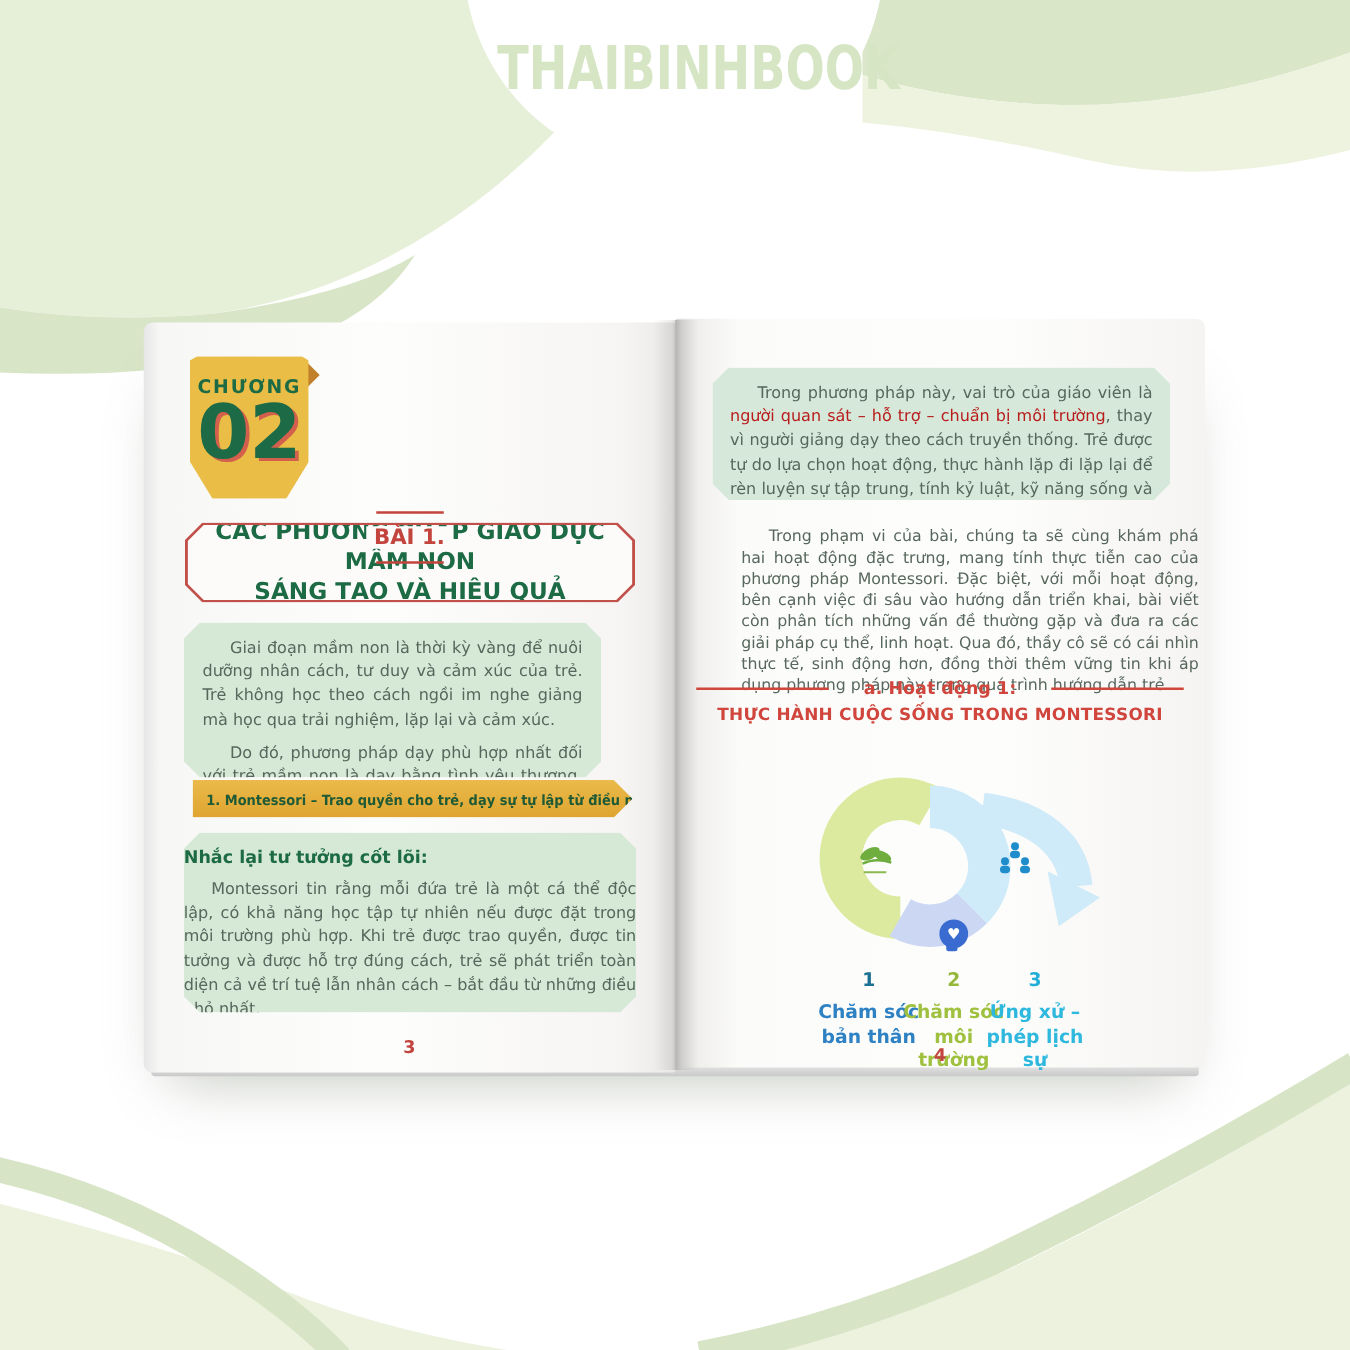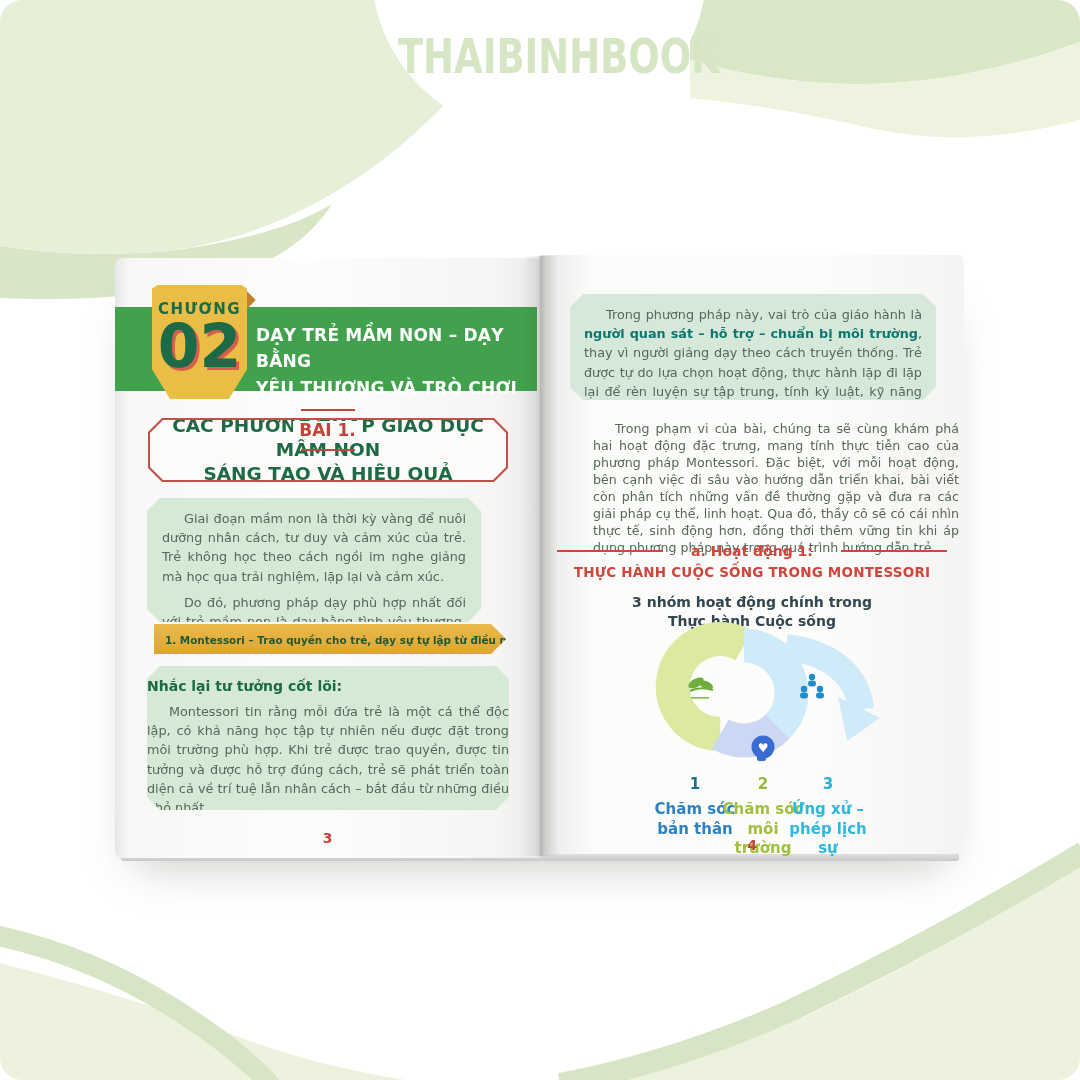--- a/index.html
+++ b/index.html
@@ -1,17 +1,17 @@
 <!DOCTYPE html>
 <html><head>
 <meta charset="utf-8">
 <style>
   html,body{margin:0;padding:0;background:#fff;}
   #stage{position:relative;width:1080px;height:1080px;overflow:hidden;
-         font-family:"DejaVu Sans","Liberation Sans",sans-serif;background:#fff;border-radius:22px;}
+         font-family:"DejaVu Sans","Liberation Sans",sans-serif;background:#fff;}
   #stage *{box-sizing:border-box;}
   .abs{position:absolute;}
 
   
   #bg{position:absolute;left:0;top:0;width:1080px;height:1080px;z-index:0;}
 
   
   .logo-circle{left:371px;top:-200px;width:336px;height:336px;border-radius:50%;
                background:#ffffff;z-index:2;}
   .logo-text{position:absolute;top:230px;left:0;width:100%;text-align:center;
@@ -63,21 +63,21 @@
   .ribbon span{display:inline-block;font-size:11.3px;font-weight:800;color:#1e5a36;white-space:nowrap;
                transform:scaleX(.92);transform-origin:left center;}
   .core-box{position:absolute;left:32px;top:408px;width:362px;height:144px;padding:12px 0;}
   .core-heading{font-size:14px;font-weight:800;color:#1c6b45;margin:0 0 8px 0;}
   .pagenum{position:absolute;left:0;width:100%;text-align:center;font-size:14px;font-weight:700;color:#c2443d;}
   .pagenum.left{top:572px;}
   .pagenum.right{top:582px;}
 
   
   .rbox1{position:absolute;left:30px;top:39px;width:366px;height:106px;padding:11px 14px;background:#d5e8d9;}
-  .bold-frag{font-weight:700;color:#0f766e;}
+  .bold-frag{font-weight:400;color:#b91c1c;}
   .rpara2{position:absolute;left:30px;top:152px;width:366px;font-size:12.6px;line-height:1.36;
           color:#57675d;text-align:justify;text-indent:22px;margin-left:23px;}
   .activity-row{position:absolute;left:0;top:288px;width:100%;display:flex;align-items:center;
                 justify-content:center;gap:28px;}
   .red-line{width:106px;height:2px;background:#d0453c;}
   .activity-label{font-size:14px;font-weight:800;color:#d0453c;}
   .activity-title{position:absolute;left:0;top:309px;width:100%;text-align:center;
                   font-size:13.5px;font-weight:800;color:#d0453c;letter-spacing:.2px;}
   .diagram-title{position:absolute;left:0;top:338px;width:100%;text-align:center;
                  font-size:14px;font-weight:700;color:#33454e;line-height:1.35;}
@@ -107,26 +107,20 @@
 
   <div class="abs logo-circle">
     <div class="logo-text">THAIBINHBOOK</div>
   </div>
 
   <div class="abs book-shadow"></div>
   <div class="abs book-edge"></div>
 
   <div class="abs page left-page">
 
-    <div class="banner">
-      <div class="banner-text">
-        <div>DẠY TRẺ MẦM NON – DẠY BẰNG</div>
-        <div>YÊU THƯƠNG VÀ TRÒ CHƠI</div>
-      </div>
-    </div>
     <div class="badge-fold"></div>
     <div class="badge">
       <div class="badge-label">CHƯƠNG</div>
       <div class="badge-number">02</div>
     </div>
 
     <div class="lesson-label-row">
       <span class="dash"></span>
       <span class="lesson-label">BÀI 1.</span>
       <span class="dash"></span>
@@ -151,36 +145,32 @@
       <div class="core-heading">Nhắc lại tư tưởng cốt lõi:</div>
       <p class="body-p">Montessori tin rằng mỗi đứa trẻ là một cá thể độc lập, có khả năng học tập tự nhiên nếu được đặt trong môi trường phù hợp. Khi trẻ được trao quyền, được tin tưởng và được hỗ trợ đúng cách, trẻ sẽ phát triển toàn diện cả về trí tuệ lẫn nhân cách – bắt đầu từ những điều nhỏ nhất.</p>
     </div>
 
     <div class="pagenum left">3</div>
   </div>
 
   <div class="abs page right-page">
 
     <div class="rbox1 oct">
-      <p class="body-p"><span>Trong phương pháp này, vai trò của giáo hành là </span><span class="bold-frag">người quan sát – hỗ trợ – chuẩn bị môi trường</span><span>, thay vì người giảng dạy theo cách truyền thống. Trẻ được tự do lựa chọn hoạt động, thực hành lặp đi lặp lại để rèn luyện sự tập trung, tính kỷ luật, kỹ năng sống và tinh thần trách nhiệm.</span></p>
+      <p class="body-p"><span>Trong phương pháp này, vai trò của giáo viên là </span><span class="bold-frag">người quan sát – hỗ trợ – chuẩn bị môi trường</span><span>, thay vì người giảng dạy theo cách truyền thống. Trẻ được tự do lựa chọn hoạt động, thực hành lặp đi lặp lại để rèn luyện sự tập trung, tính kỷ luật, kỹ năng sống và tinh thần trách nhiệm.</span></p>
     </div>
 
     <p class="rpara2">Trong phạm vi của bài, chúng ta sẽ cùng khám phá hai hoạt động đặc trưng, mang tính thực tiễn cao của phương pháp Montessori. Đặc biệt, với mỗi hoạt động, bên cạnh việc đi sâu vào hướng dẫn triển khai, bài viết còn phân tích những vấn đề thường gặp và đưa ra các giải pháp cụ thể, linh hoạt. Qua đó, thầy cô sẽ có cái nhìn thực tế, sinh động hơn, đồng thời thêm vững tin khi áp dụng phương pháp này trong quá trình hướng dẫn trẻ.</p>
 
     <div class="activity-row">
       <span class="red-line"></span>
       <span class="activity-label">a. Hoạt động 1:</span>
       <span class="red-line"></span>
     </div>
     <div class="activity-title">THỰC HÀNH CUỘC SỐNG TRONG MONTESSORI</div>
 
-    <div class="diagram-title">
-      <div>3 nhóm hoạt động chính trong</div>
-      <div>Thực hành Cuộc sống</div>
-    </div>
 
     <svg class="donut" width="270" height="175" viewBox="0 0 270 175" xmlns="http://www.w3.org/2000/svg">
       <path d="M 158 26 C 205 32 230 56 233 88" fill="none" stroke="#cfeaf8" stroke-width="26"></path>
       <path d="M 210 76 L 252 97 L 219 120 Z" fill="#cfeaf8"></path>
       <path d="M 116 24.5 A 47.5 47.5 0 1 0 92.25 113.1" fill="none" stroke="#dcea9f" stroke-width="34"></path>
       <path d="M 116 24.5 A 47.5 47.5 0 0 1 149.6 105.6" fill="none" stroke="#cfeaf8" stroke-width="34"></path>
       <path d="M 149.6 105.6 A 47.5 47.5 0 0 1 92.25 113.1" fill="none" stroke="#ccd8f3" stroke-width="34"></path>
       <g transform="translate(72,67)">
         <path d="M -10 3 Q 0 -2 13 2" fill="none" stroke="#6fae3e" stroke-width="2"></path>
         <ellipse cx="-4" cy="-5" rx="8.5" ry="4.2" transform="rotate(-28 -4 -5)" fill="#6fae3e"></ellipse>

